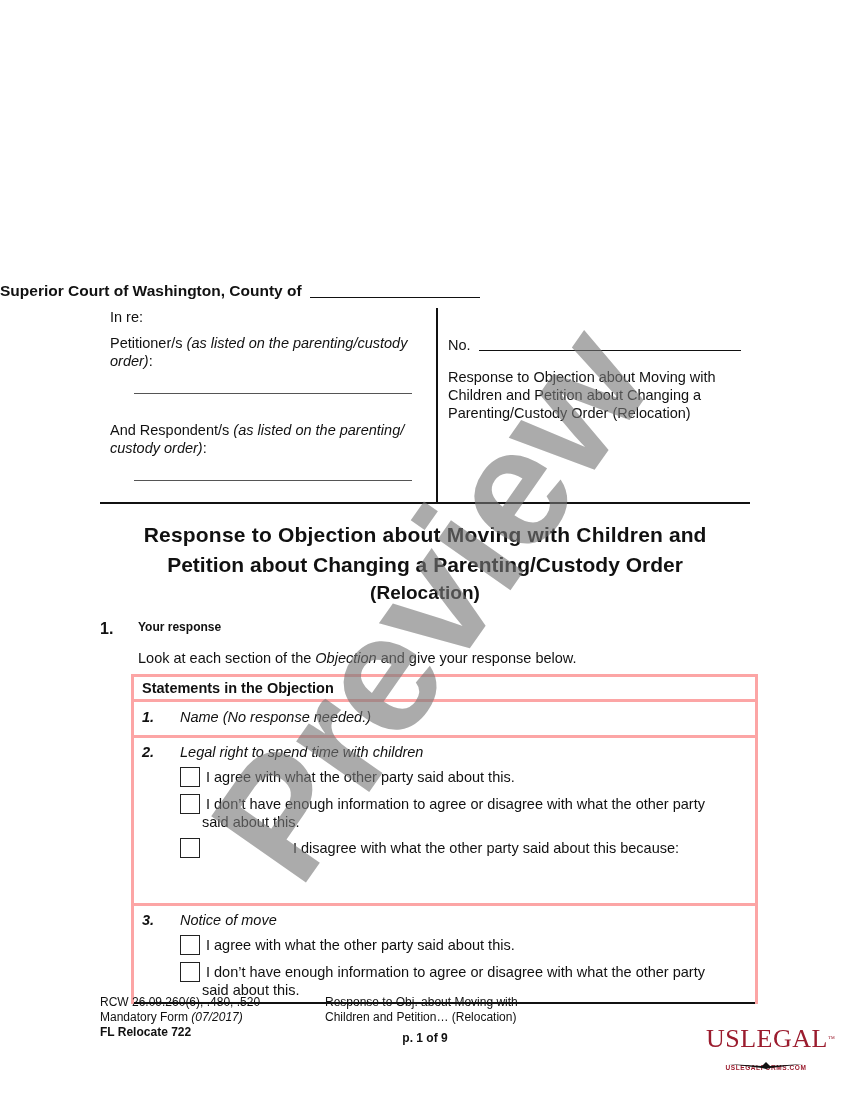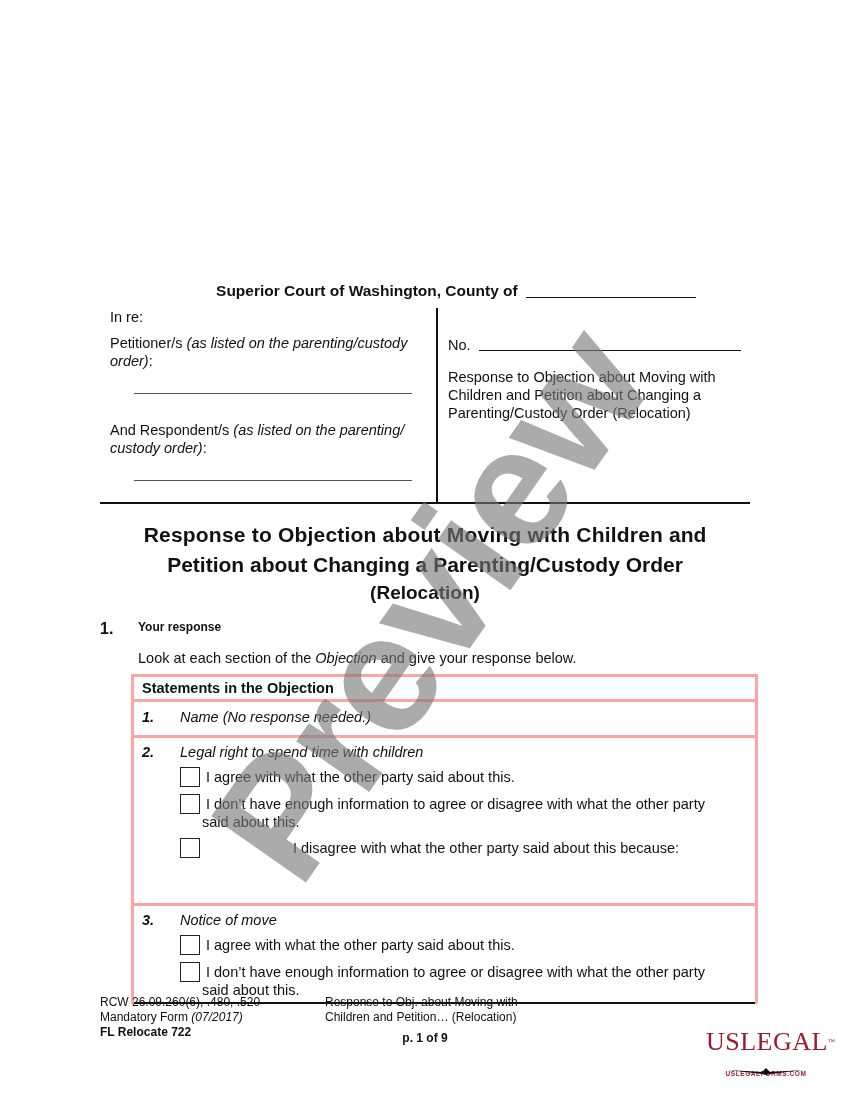--- a/index.html
+++ b/index.html
@@ -1,21 +1,21 @@
 <!DOCTYPE html>
 <html><head>
 <meta charset="utf-8">
 <style>
   html, body { margin: 0; padding: 0; }
   body {
     width: 850px; height: 1100px; background: #ffffff; position: relative; overflow: hidden;
     font-family: "Liberation Sans", sans-serif; color: #111;
   }
   .abs { position: absolute; }
-  .court-line { left: 0; width: 696px; top: 282px; text-align: right; font-weight: bold; font-size: 15.5px; }
+  .court-line { left: 0; width: 696px; top: 282px; text-align: left; font-weight: bold; font-size: 15.5px; }
   .court-line .blank { display: inline-block; width: 170px; border-bottom: 1px solid #111; height: 14px; vertical-align: -2px; margin-left: 4px; }
   .vline { left: 436px; top: 308px; width: 2px; height: 196px; background: #111; }
   .hline-thick { left: 100px; top: 502px; width: 650px; height: 2px; background: #111; }
   .cap { font-size: 14.5px; line-height: 18px; }
   .ital { font-style: italic; }
   .sig-line { height: 1px; background: #555; width: 278px; left: 134px; }
   .no-blank { display: inline-block; width: 262px; border-bottom: 1px solid #111; height: 12px; margin-left: 8px; vertical-align: -1px; }
   .title { left: 0; width: 850px; text-align: center; font-weight: 900; font-size: 21px; line-height: 30px; }
   .title b { font-weight: 900; letter-spacing: 0.2px; }
   .section-num { left: 100px; top: 620px; font-weight: bold; font-size: 16px; }
@@ -31,21 +31,21 @@
   .cb { width: 20px; height: 20px; border: 1.5px solid #222; box-sizing: border-box; margin-right: 6px; flex: none; background: #fff; }
   .cb-text { line-height: 18px; padding-top: 1px; width: 560px; }
   .cb-text .wrap { display: block; margin-left: -4px; }
   .footer { font-size: 12px; line-height: 15px; }
   .watermark {
     left: 80px; top: 520px; width: 700px; text-align: center;
     font-family: "Liberation Sans", sans-serif; font-weight: 900; font-size: 168px; color: rgba(120,120,120,0.62);
     transform: rotate(-55deg); transform-origin: 50% 50%; letter-spacing: -2px; line-height: 1; pointer-events: none;
   }
   .logo { left: 706px; top: 1024px; width: 120px; text-align: center; }
-  .logo-main { font-family: "Liberation Serif", serif; font-size: 26px; color: #9b1c2e; letter-spacing: 0.5px; line-height: 36px; }
+  .logo-main { font-family: "Liberation Serif", serif; font-size: 26px; color: #9b1c2e; letter-spacing: 0.5px; line-height: 30px; }
   .logo-tm { font-size: 7px; vertical-align: top; color: #9b1c2e; }
   .logo-url { font-size: 6.5px; color: #9b1c2e; font-weight: bold; letter-spacing: 0.6px; margin-top: 1px; }
   .eagle { width: 80px; height: 8px; margin: 1px auto 0; position: relative; }
 </style>
 </head>
 <body>
 
 <div class="abs court-line">
   <span>Superior Court of Washington, County of</span>
   <span class="blank"></span>

